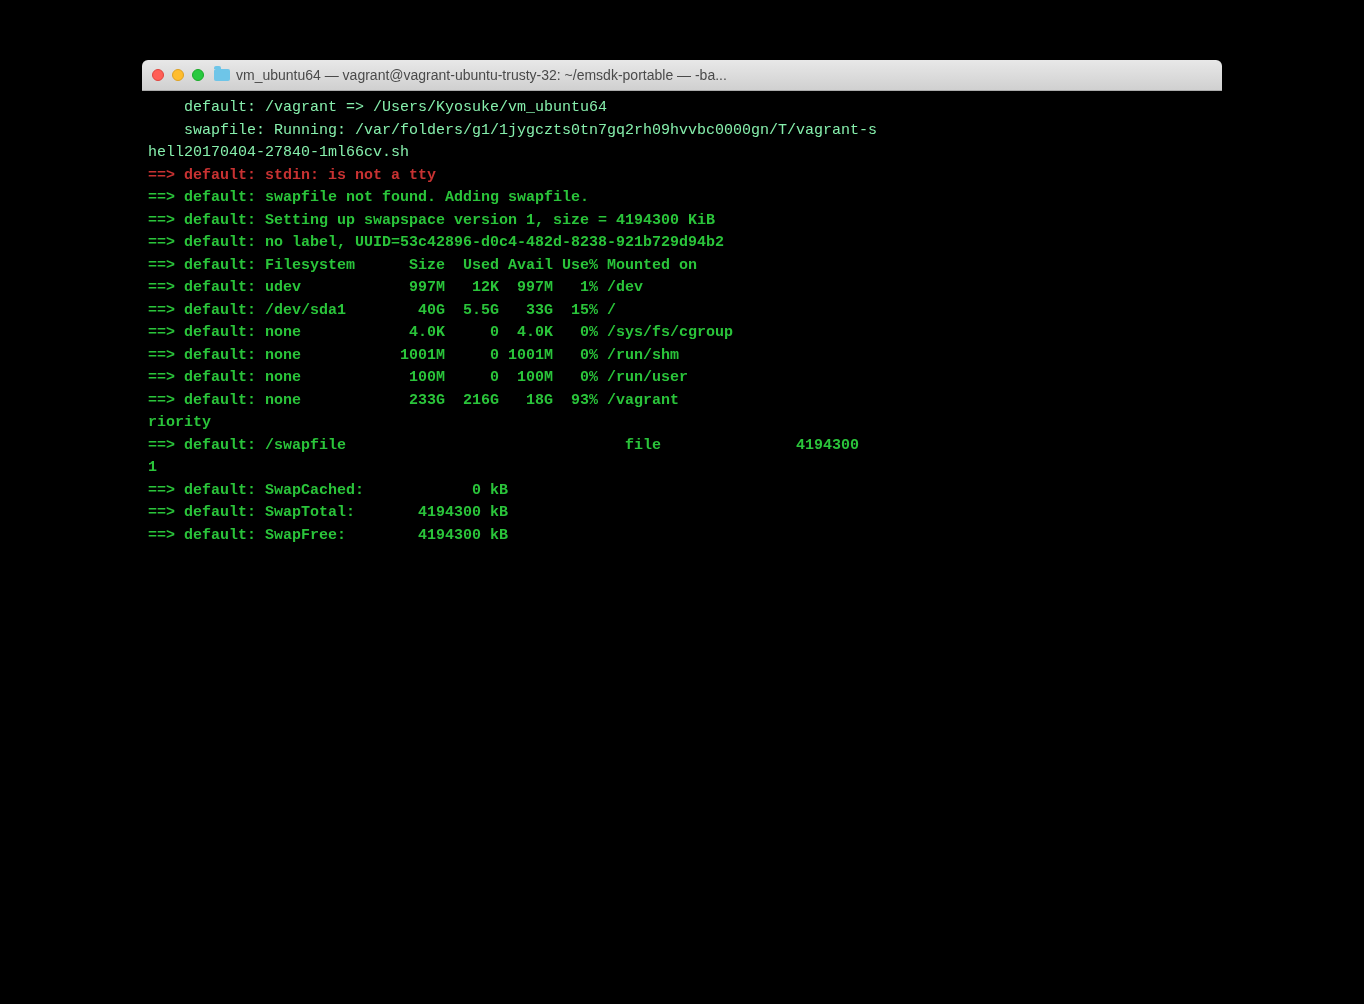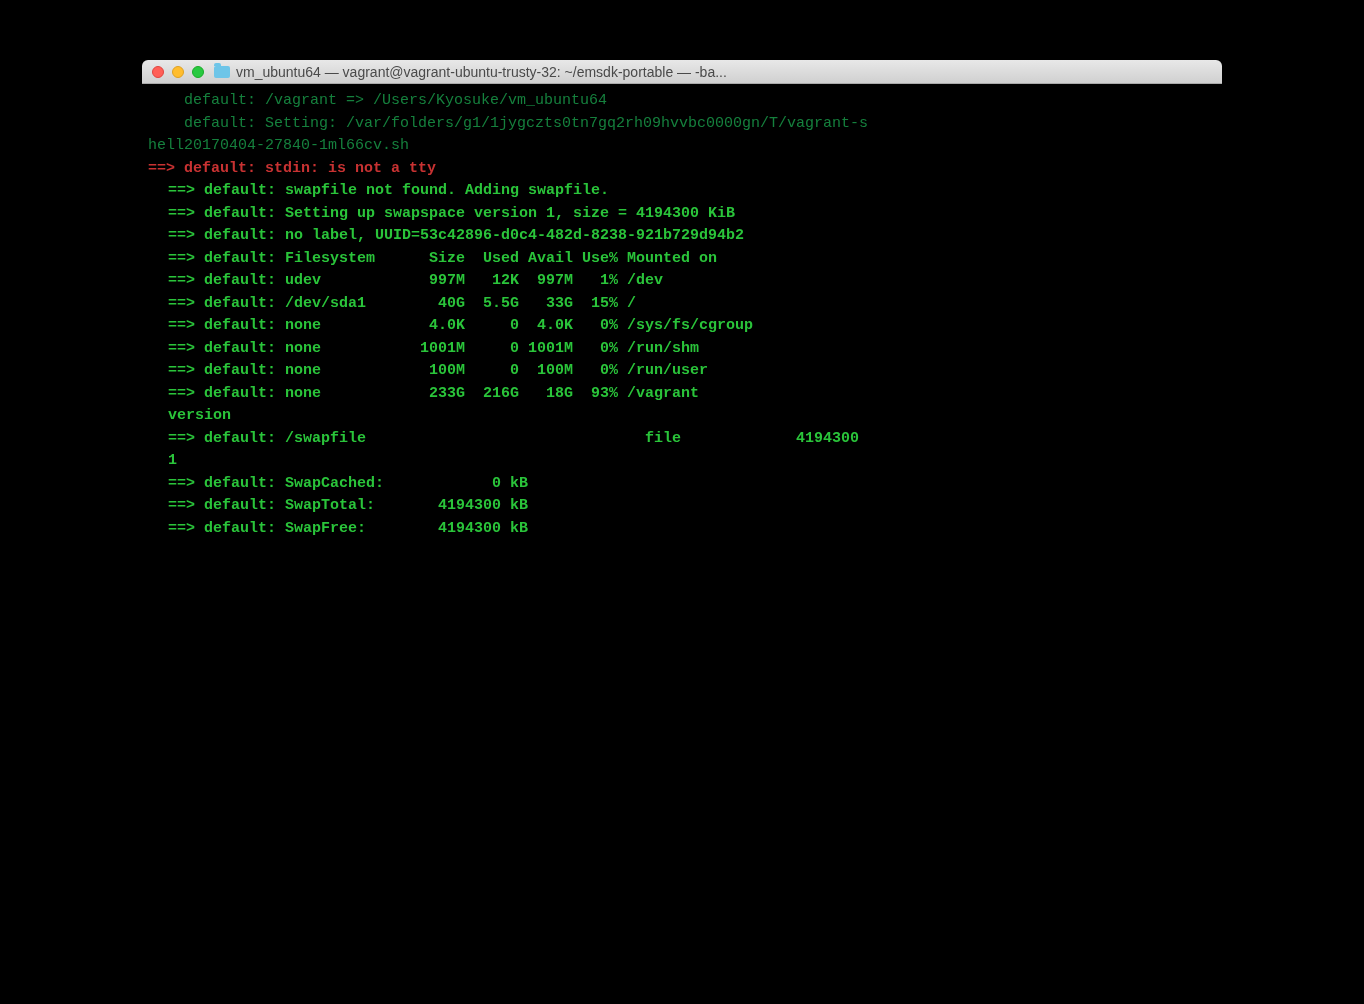--- a/index.html
+++ b/index.html
@@ -21,21 +21,21 @@
     
     .window {
       width: 1080px;
       background: #000;
       border-radius: 6px;
       overflow: hidden;
       box-shadow: 0 10px 40px rgba(0,0,0,0.5);
     }
     
     .title-bar {
-      height: 24px;
+      height: 31px;
       background: linear-gradient(to bottom, #e8e8e8, #d0d0d0);
       display: flex;
       align-items: center;
       padding: 0 10px;
       border-bottom: 1px solid #aaa;
     }
     
     .traffic-lights {
       display: flex;
       gap: 8px;
@@ -87,53 +87,53 @@
       line-height: 1.5;
       color: #fff;
       font-weight: 500;
     }
     
     .line {
       white-space: pre;
       font-family: Menlo, Monaco, "Courier New", monospace;
     }
     
-    .white { color: #15803d; }
+    .white { color: #86efac; }
     .bold { font-weight: bold; }
-    .green { color: #2ac43a; margin-left: 20px; }
+    .green { color: #2ac43a; }
     .red { color: #c83232; text-align: right; }
   </style>
 </head>
 <body>
 
 <div class="window">
   <div class="title-bar">
     <div class="traffic-lights">
       <div class="traffic-light tl-close"></div>
       <div class="traffic-light tl-min"></div>
       <div class="traffic-light tl-max"></div>
     </div>
     <div class="folder-icon"></div>
     <div class="title-text">vm_ubuntu64 — vagrant@vagrant-ubuntu-trusty-32: ~/emsdk-portable — -ba...</div>
   </div>
   <div class="terminal-content" id="terminal-content">
   <div class="line"><span class="white">    default: /vagrant =&gt; /Users/Kyosuke/vm_ubuntu64</span></div>
-      <div class="line"><span class="white">    default: Setting: /var/folders/g1/1jygczts0tn7gq2rh09hvvbc0000gn/T/vagrant-s</span></div>
+      <div class="line"><span class="white">    swapfile: Running: /var/folders/g1/1jygczts0tn7gq2rh09hvvbc0000gn/T/vagrant-s</span></div>
       <div class="line"><span class="white">hell20170404-27840-1ml66cv.sh</span></div>
       <div class="line"><span class="red bold">==&gt; default: stdin: is not a tty</span></div>
       <div class="line"><span class="green bold">==&gt; default: swapfile not found. Adding swapfile.</span></div>
       <div class="line"><span class="green bold">==&gt; default: Setting up swapspace version 1, size = 4194300 KiB</span></div>
       <div class="line"><span class="green bold">==&gt; default: no label, UUID=53c42896-d0c4-482d-8238-921b729d94b2</span></div>
       <div class="line"><span class="green bold">==&gt; default: Filesystem      Size  Used Avail Use% Mounted on</span></div>
       <div class="line"><span class="green bold">==&gt; default: udev            997M   12K  997M   1% /dev</span></div>
       <div class="line"><span class="green bold">==&gt; default: /dev/sda1        40G  5.5G   33G  15% /</span></div>
       <div class="line"><span class="green bold">==&gt; default: none            4.0K     0  4.0K   0% /sys/fs/cgroup</span></div>
       <div class="line"><span class="green bold">==&gt; default: none           1001M     0 1001M   0% /run/shm</span></div>
       <div class="line"><span class="green bold">==&gt; default: none            100M     0  100M   0% /run/user</span></div>
       <div class="line"><span class="green bold">==&gt; default: none            233G  216G   18G  93% /vagrant</span></div>
-      <div class="line"><span class="green bold">version</span></div>
+      <div class="line"><span class="green bold">riority</span></div>
       <div class="line"><span class="green bold">==&gt; default: /swapfile                               file		4194300	</span></div>
       <div class="line"><span class="green bold">1</span></div>
       <div class="line"><span class="green bold">==&gt; default: SwapCached:            0 kB</span></div>
       <div class="line"><span class="green bold">==&gt; default: SwapTotal:       4194300 kB</span></div>
       <div class="line"><span class="green bold">==&gt; default: SwapFree:        4194300 kB</span></div>
     </div>
 </div>
 
 </body></html>

